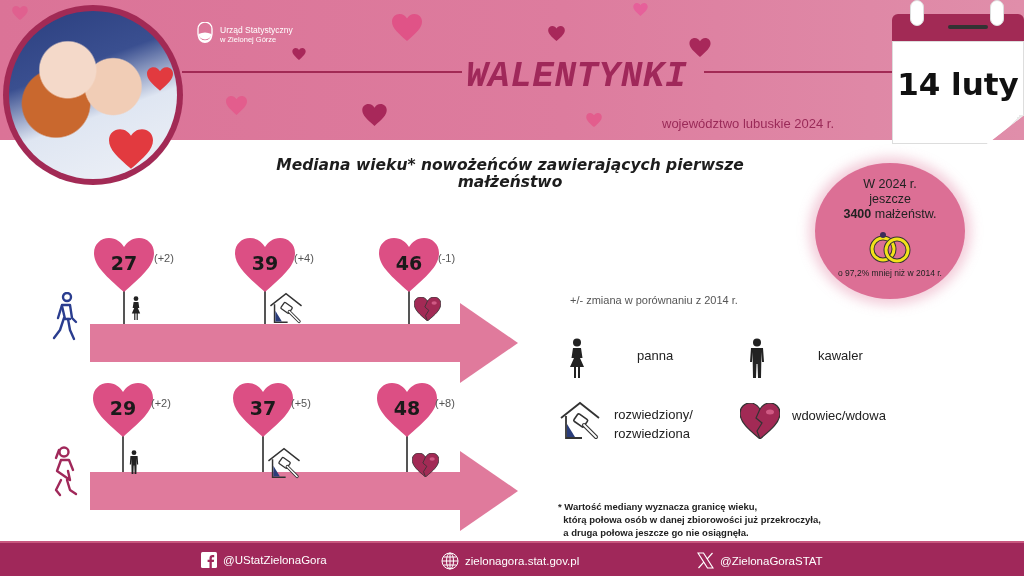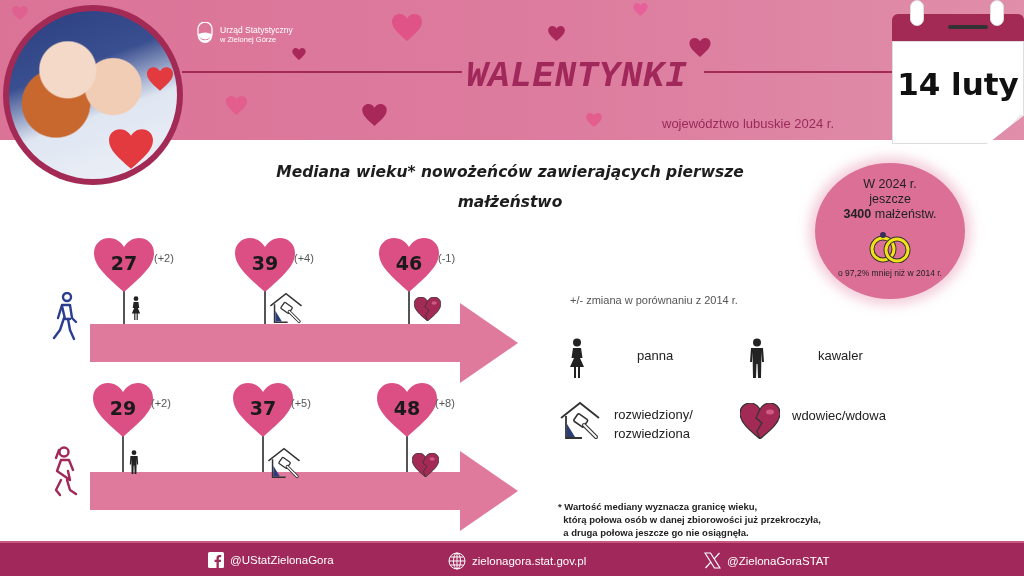--- a/index.html
+++ b/index.html
@@ -38,21 +38,21 @@
   .cal-top { position: absolute; left: 0; top: 0; width: 132px; height: 27px; background: #a22a55; border-radius: 6px 6px 0 0; }
   .cal-bar { position: absolute; left: 56px; top: 11px; width: 40px; height: 4px; background: #333; border-radius: 2px; }
   .cal-ring { position: absolute; top: -14px; width: 14px; height: 26px; background: #fff; border-radius: 7px; border: 1px solid #ddd; }
   .cal-body { position: absolute; left: 0; top: 27px; width: 132px; height: 103px; background: #fff;
     clip-path: polygon(0 0, 100% 0, 100% 72%, 72% 100%, 0 100%); border: 1px solid #ddd; }
   .cal-fold { position: absolute; right: 0; bottom: 0; width: 37px; height: 29px;
     background: linear-gradient(135deg, #ffffff 50%, #e9e9e9 50%); clip-path: polygon(100% 0, 0 100%, 0 0); }
   .cal-text { position: absolute; left: 0; top: 52px; width: 132px; text-align: center; font-weight: bold; font-size: 31px; color: #111; }
 
   .main-title { position: absolute; left: 250px; top: 157px; width: 520px; text-align: center; font-style: italic; font-weight: bold;
-    font-family: "DejaVu Sans", sans-serif; font-size: 15.5px; line-height: 30px; color: #1d1d1d; }
+    font-family: "DejaVu Sans", sans-serif; font-size: 15.5px; line-height: 17px; color: #1d1d1d; }
 
   .stat-circle { position: absolute; left: 815px; top: 163px; width: 150px; height: 136px; border-radius: 50%;
     background: #dc6f95; box-shadow: 0 0 12px 6px rgba(220,111,149,0.35); color: #222; text-align: center; }
   .stat-l { font-family: "Liberation Sans", sans-serif; font-size: 12.5px; line-height: 15px; }
   .stat-small { font-family: "Liberation Sans", sans-serif; font-size: 8.5px; position: absolute; left: 0; width: 150px; top: 105px; }
 
   .track { position: absolute; left: 90px; height: 38px; width: 370px; background: #e07a9c; }
   .arrow-head { position: absolute; width: 0; height: 0; border-top: 40px solid transparent; border-bottom: 40px solid transparent; border-left: 58px solid #e07a9c; }
   .stem { position: absolute; width: 2px; background: #555; }
   .val-heart { position: absolute; width: 60px; height: 54px; }
@@ -60,21 +60,21 @@
   .change { position: absolute; font-family: "Liberation Sans", sans-serif; font-size: 11px; color: #555; }
   .icon-abs { position: absolute; }
 
   .legend-note { position: absolute; left: 570px; top: 294px; font-size: 11px; color: #555; font-family: "Liberation Sans", sans-serif; }
   .legend-label { position: absolute; font-size: 13px; color: #222; font-family: "Liberation Sans", sans-serif; line-height: 19px; }
 
   .footnote { position: absolute; left: 558px; top: 500px; font-size: 9.5px; line-height: 13px; color: #222; font-family: "Liberation Sans", sans-serif; white-space: pre; font-weight: bold; }
 
   .footer { position: absolute; left: 0; top: 541px; width: 1024px; height: 35px; background: #a0285a;
     border-top: 2px solid #c9577f; color: #fff; font-family: "Liberation Sans", sans-serif; font-size: 11.5px; }
-  .footer-item { position: absolute; top: 9px; display: flex; align-items: center; gap: 6px; margin-left: 7px; }
+  .footer-item { position: absolute; top: 9px; display: flex; align-items: center; gap: 6px; }
 </style>
 </head>
 <body>
 
 <svg width="0" height="0" style="position:absolute">
   <defs>
     <symbol id="heart" viewBox="0 0 60 54">
         <path d="M30 54 C12 38 0 28 0 15 C0 6 7 0 15 0 C22 0 27 4 30 9 C33 4 38 0 45 0 C53 0 60 6 60 15 C60 28 48 38 30 54Z"></path>
       </symbol>
     <symbol id="bheart" viewBox="0 0 40 36">

